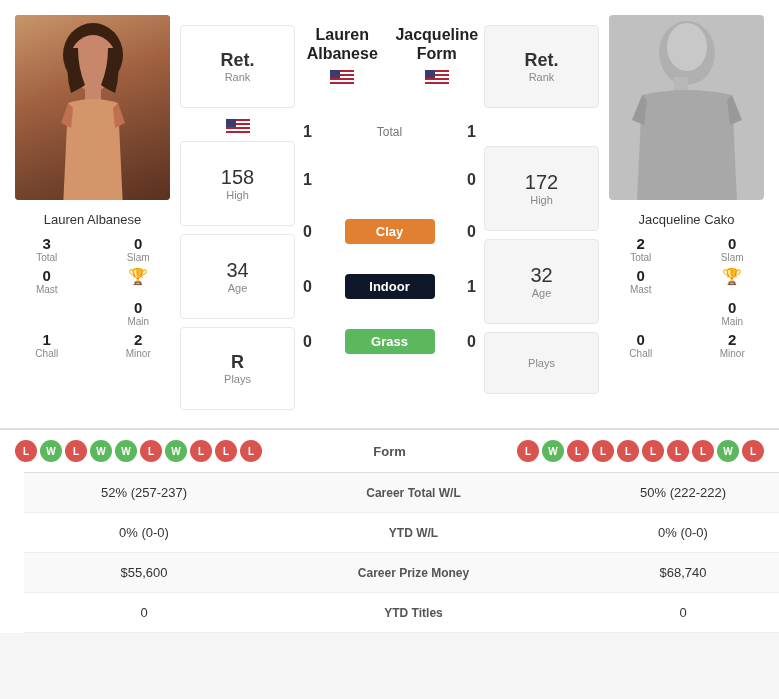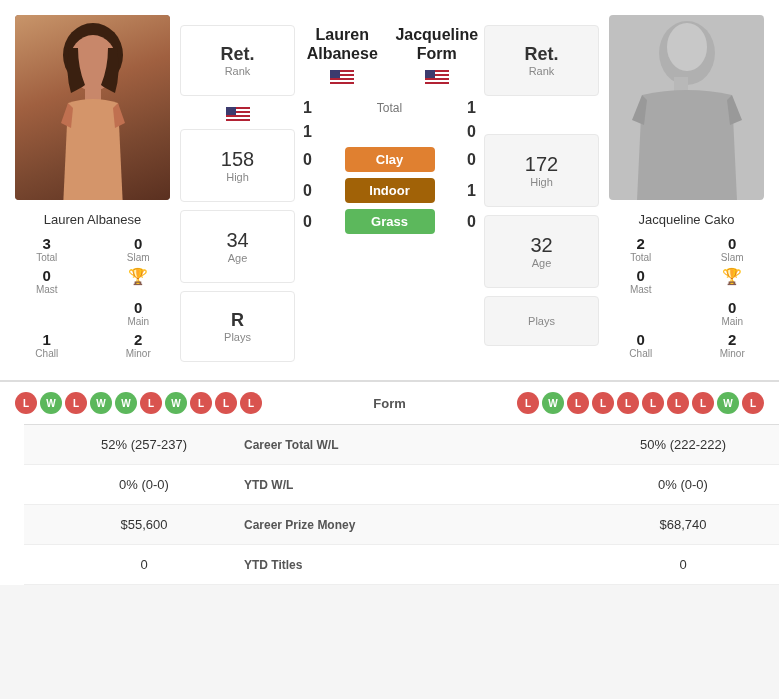--- a/index.html
+++ b/index.html
@@ -66,21 +66,21 @@
       border-radius: 4px;
       color: #fff;
       font-size: 13px;
       font-weight: bold;
       text-align: center;
       min-width: 90px;
     }
 
     .surface-hard { background: #4a90d9; }
     .surface-clay { background: #e08030; }
-    .surface-indoor { background: #a16207; }
+    .surface-indoor { background: #0f172a; }
     .surface-grass { background: #5cb85c; }
 
     
     .flag {
       width: 24px;
       height: 14px;
       display: inline-block;
       margin-top: 3px;
     }
 
@@ -156,21 +156,21 @@
       width: 175px;
       display: flex;
       flex-direction: column;
       align-items: center;
     }
 
     .stat-box {
       background: #fff;
       border: 1px solid #e8e8e8;
       border-radius: 4px;
-      padding: 18px;
+      padding: 24px;
       text-align: center;
       width: 100%;
       margin-bottom: 8px;
     }
 
     .stat-box-gray {
       background: #f5f5f5;
     }
 
     .stat-big {
@@ -255,21 +255,21 @@
       align-items: center;
       justify-content: space-between;
       padding: 12px 20px;
       border-bottom: 1px solid #eee;
     }
 
     .stats-row-label {
       font-size: 12px;
       font-weight: bold;
       color: #555;
-      text-align: left;
+      text-align: center;
       flex: 1;
     }
 
     .stats-row-value {
       font-size: 13px;
       color: #333;
       width: 200px;
       text-align: center;
     }
 
@@ -398,21 +398,21 @@
       <div class="stat-box">
         <div class="stat-big">34</div>
         <div class="stat-sub">Age</div>
       </div>
       <div class="stat-box">
         <div class="stat-letter">R</div>
         <div class="stat-sub">Plays</div>
       </div>
     </div>
 
-    <div class="col-center" style="padding-top:10px;">
+    <div class="col-center" style="padding-top:10px;gap:24px;">
 
       <div style="display:flex;justify-content:space-between;width:100%;margin-bottom:15px;">
         <div style="text-align:center;flex:1;">
           <div class="player-name-center" style="font-size:16px;">
             <span>Lauren</span><br>
             <span>Albanese</span>
           </div>
           <div style="display:flex;justify-content:center;margin-top:4px;">
             <div class="flag flag-us"></div>
           </div>

